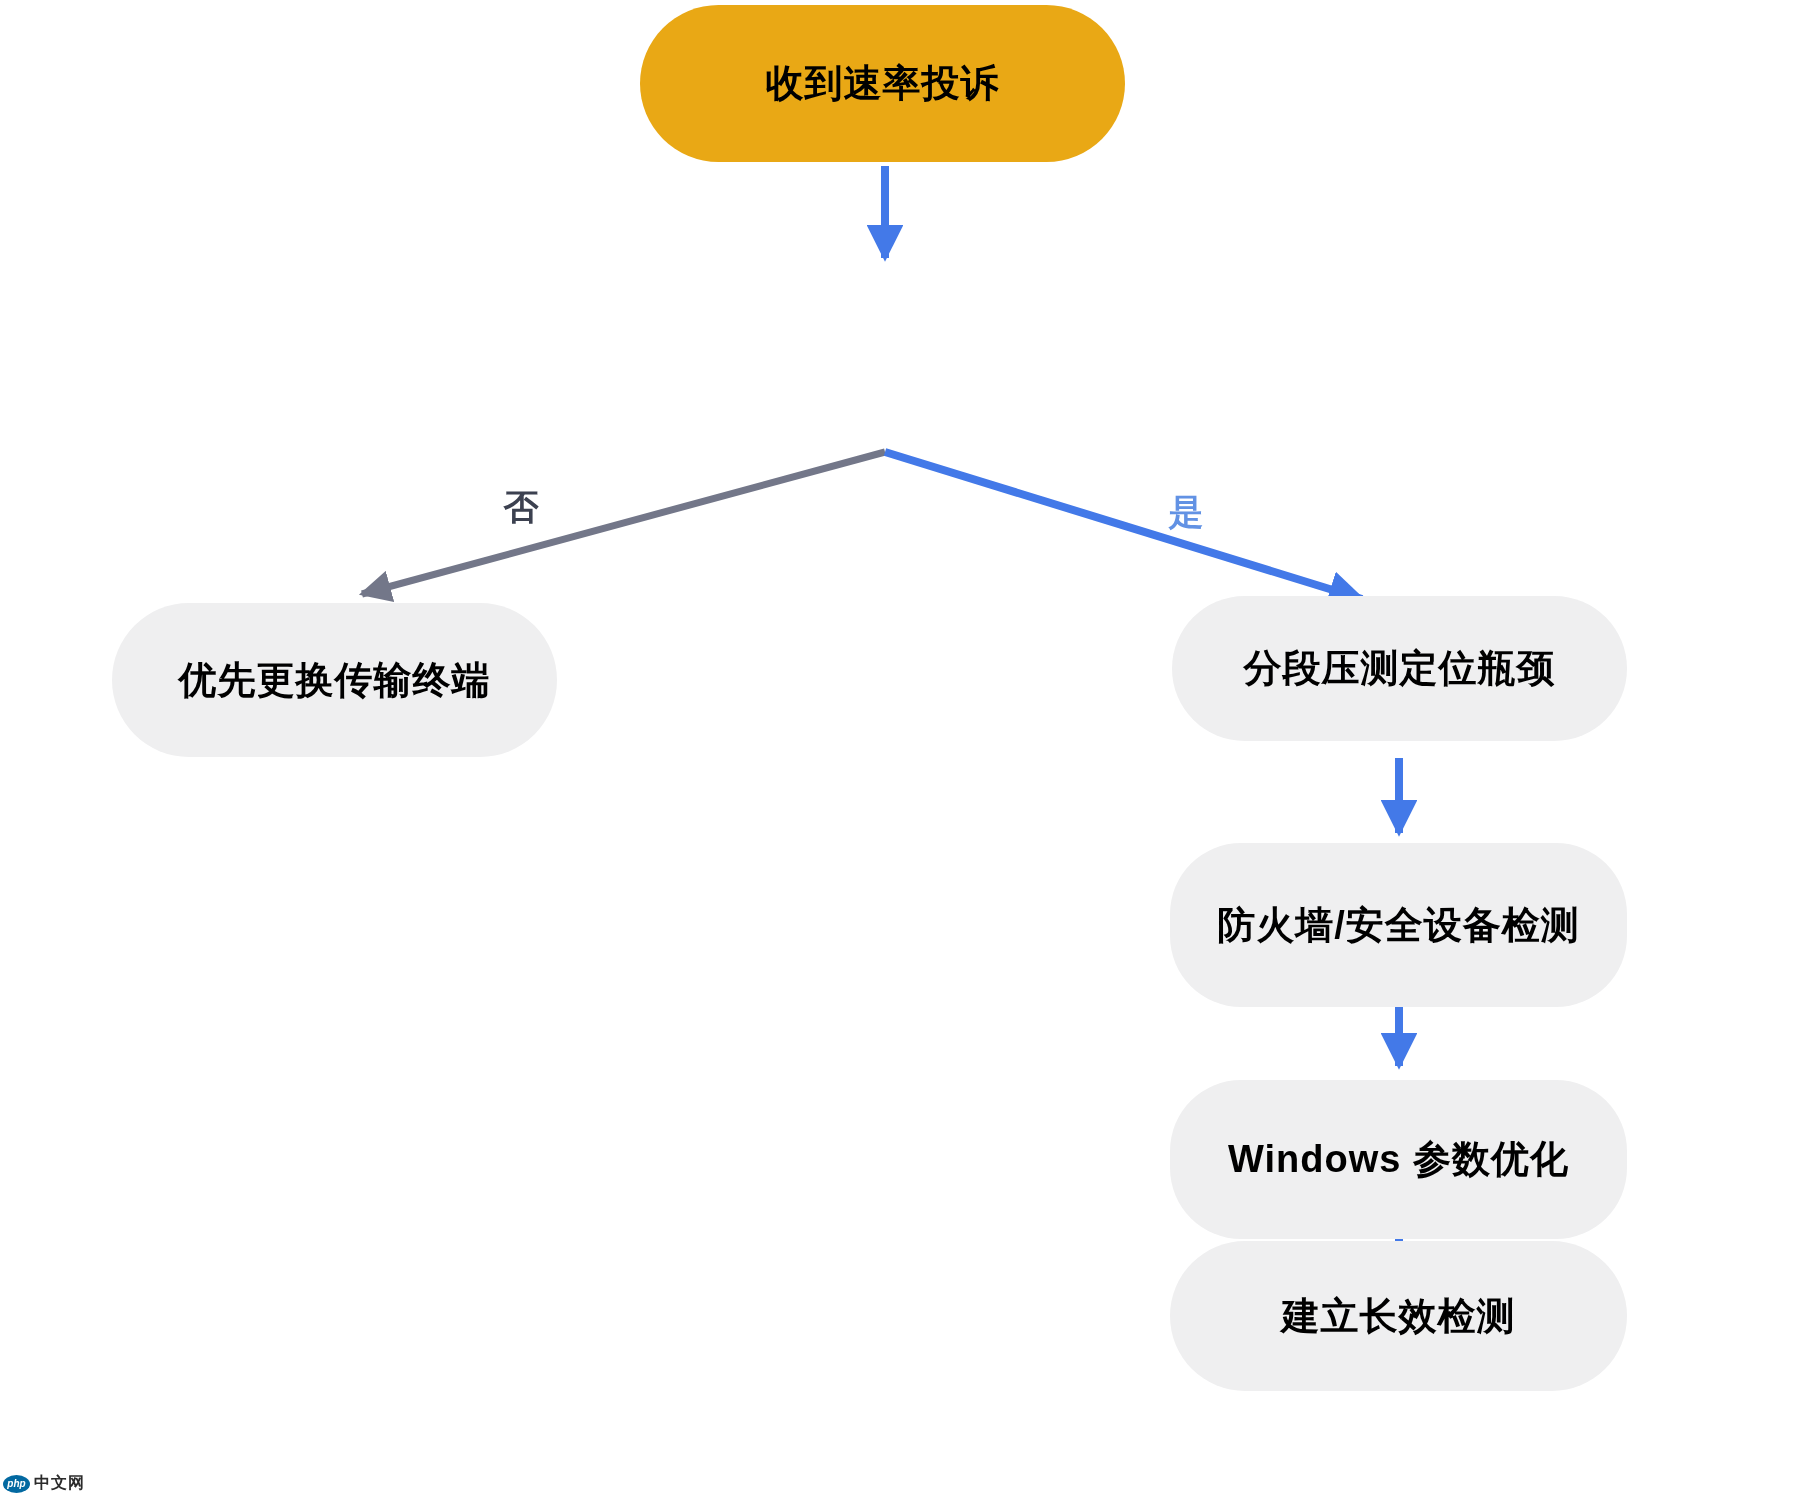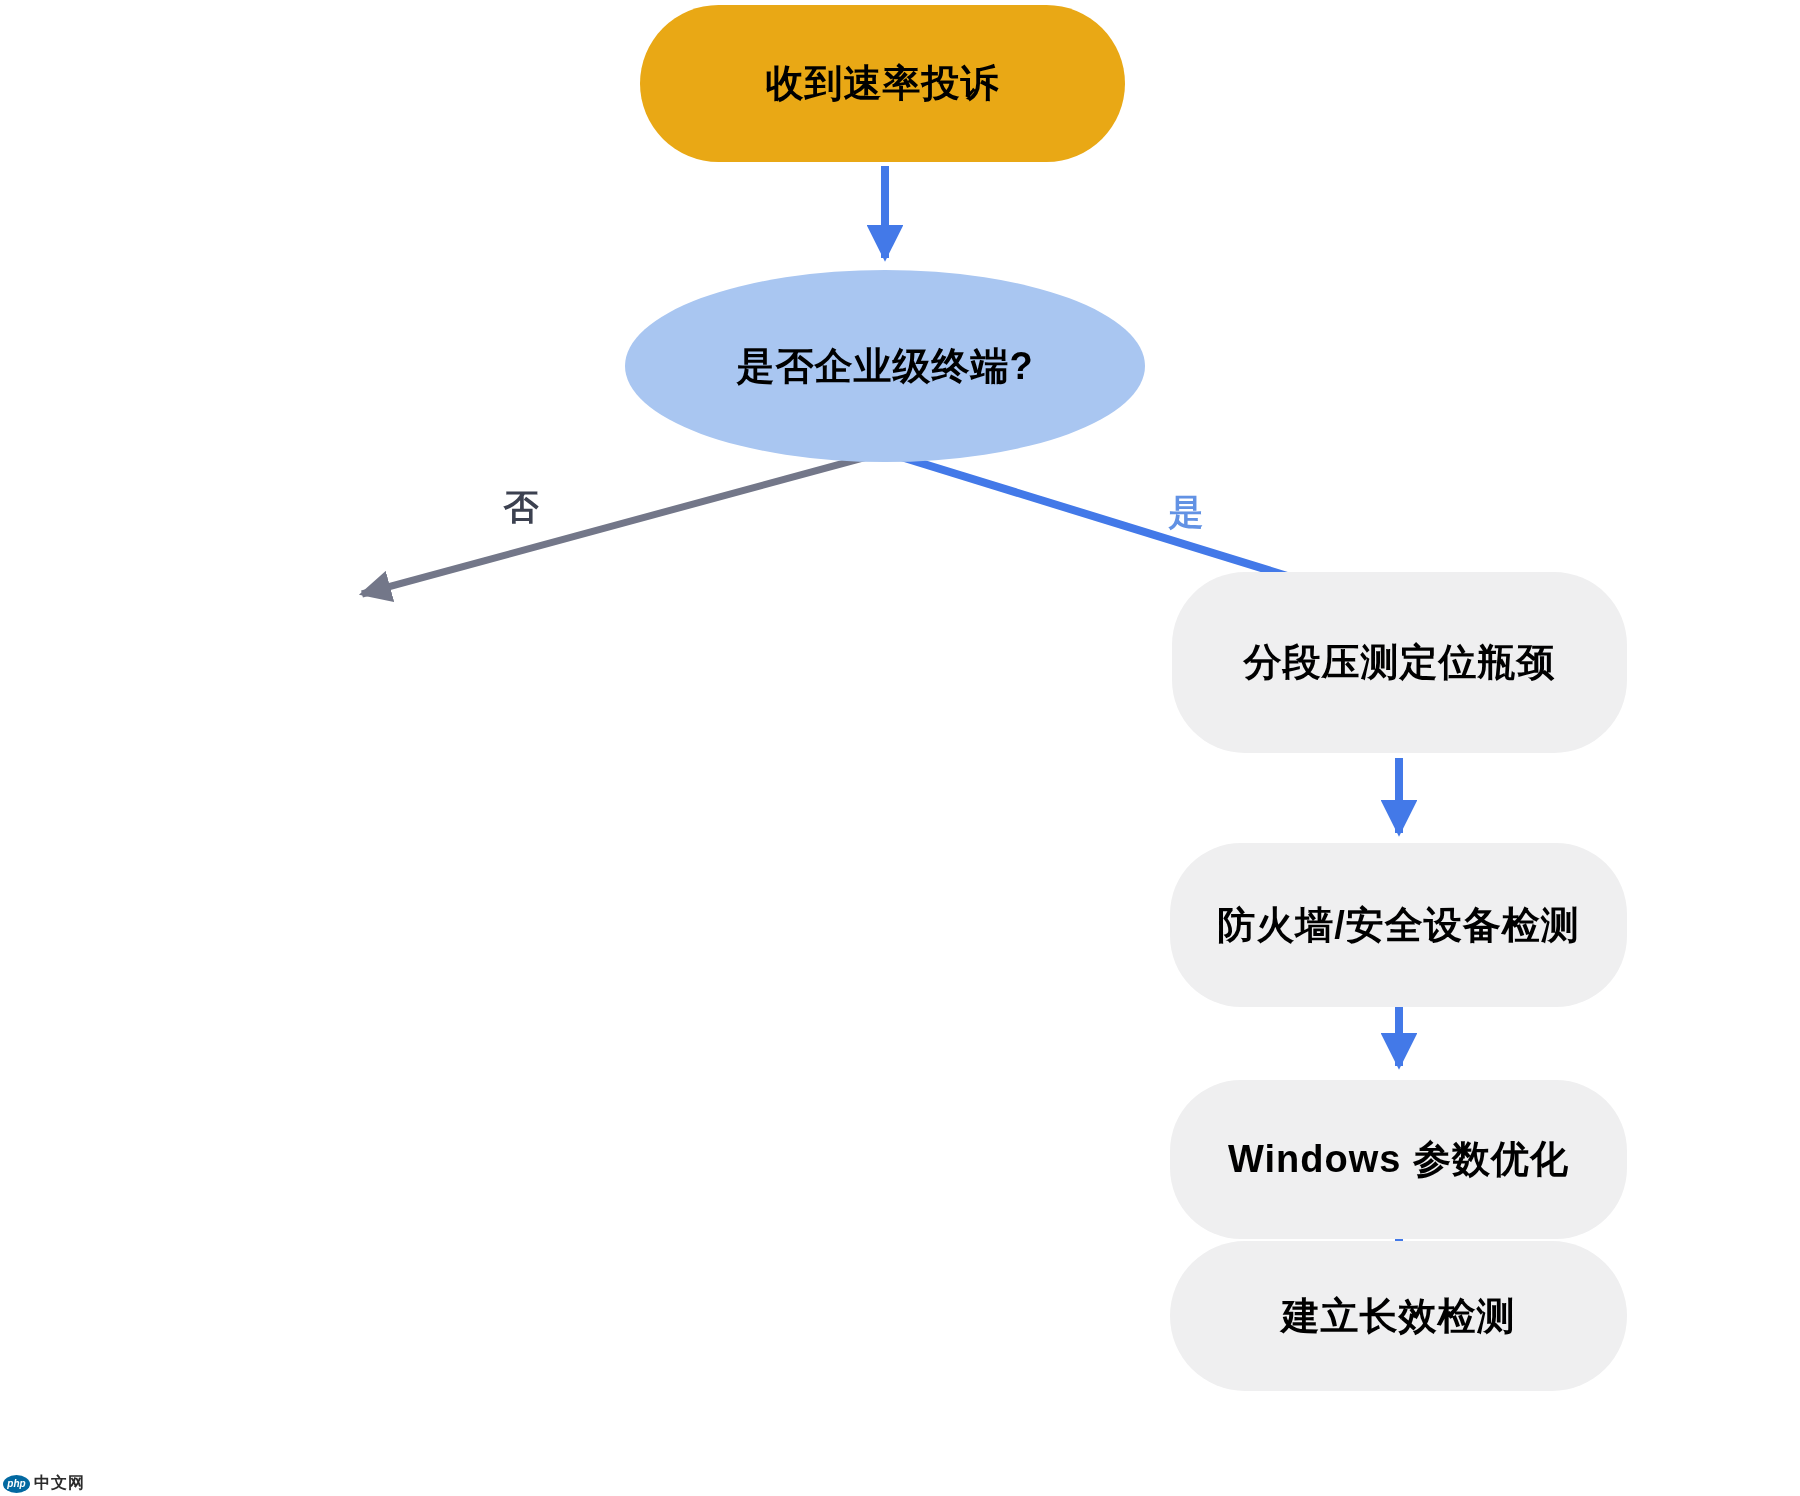--- a/index.html
+++ b/index.html
@@ -22,21 +22,21 @@
   .node.start{
     left:640px;top:5px;width:485px;height:157px;
     background:#E9A815;border-radius:79px;
   }
   .node.decision{
     left:625px;top:270px;width:520px;height:192px;
     background:#A9C6F1;border-radius:50%;
   }
   .node.step{background:#EFEFF0;}
   .node.left-step{left:112px;top:603px;width:445px;height:154px;border-radius:77px;}
-  .node.r1{left:1172px;top:572px;width:455px;height:181px;border-radius:73px;}
+  .node.r1{left:1172px;top:596px;width:455px;height:145px;border-radius:73px;}
   .node.r2{left:1170px;top:843px;width:457px;height:164px;border-radius:71px;}
   .node.r3{left:1170px;top:1080px;width:457px;height:159px;border-radius:71px;}
   .node.r4{left:1170px;top:1241px;width:457px;height:150px;border-radius:75px;}
   .edge-label{
     position:absolute;
     transform:translate(-50%,-50%);
     font-size:35px;font-weight:700;
     white-space:nowrap;
   }
   .edge-label.no{left:521px;top:507px;color:#3C4150;}
@@ -79,24 +79,24 @@
 
     <line x1="1399" y1="758" x2="1399" y2="833" stroke="#4379E8" stroke-width="8" marker-end="url(#head-blue)"></line>
     <line x1="1399" y1="992" x2="1399" y2="1066" stroke="#4379E8" stroke-width="8" marker-end="url(#head-blue)"></line>
     <line x1="1399" y1="1228" x2="1399" y2="1302" stroke="#4379E8" stroke-width="8" marker-end="url(#head-blue)"></line>
   </svg>
 
   <div class="node start">
     <span>收到速率投诉</span>
   </div>
 
-  <div class="node decision">
-    <span>是否企业级终端?</span>
+
+  <div class="node step left-step">
+    <span>优先更换传输终端</span>
   </div>
-
 
   <div class="node step r1">
     <span>分段压测定位瓶颈</span>
   </div>
 
   <div class="node step r2">
     <span>防火墙/安全设备检测</span>
   </div>
 
   <div class="node step r3">

